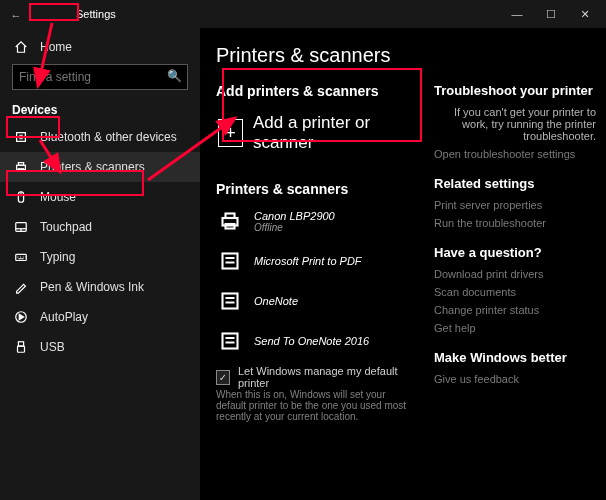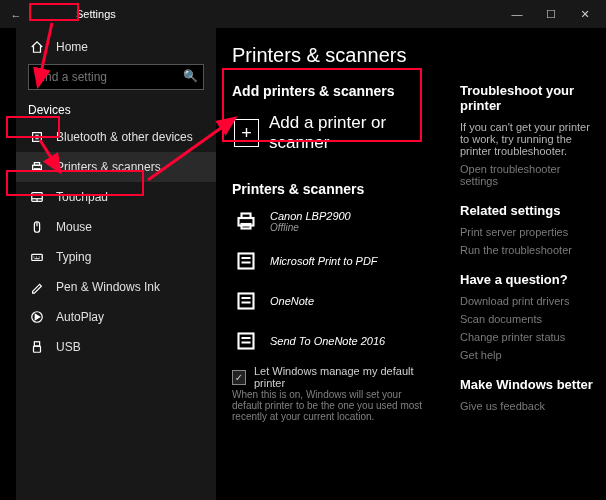--- a/index.html
+++ b/index.html
@@ -7,58 +7,58 @@
 
   .titlebar { height: 28px; display: flex; align-items: center; padding: 0 4px; background: #181818; color: #fff; font-size: 11px; }
   .tb-back { width: 24px; text-align: center; color: #ccc; cursor: pointer; }
   .tb-title { padding: 0 2px; cursor: default; margin-left: 46px; }
   .tb-spacer { flex: 1; }
   .tb-btn { width: 34px; text-align: center; color: #ccc; font-size: 11px; cursor: pointer; }
 
   .app { display: flex; height: calc(100% - 28px); }
 
   
-  .sidebar { width: 200px; background: #181818; padding: 6px 0 0 0; margin-left: 16px; }
+  .sidebar { width: 200px; background: #181818; padding: 6px 0 0 0; }
   .side-row { display: flex; align-items: center; height: 30px; padding: 0 12px; color: #e0e0e0; font-size: 12px; cursor: pointer; }
   .side-row .ico { width: 18px; height: 18px; margin-right: 10px; display: flex; align-items: center; justify-content: center; }
   .side-row.short { height: 26px; }
 
   .search-wrap { margin: 4px 12px 8px 12px; }
   .search { width: 100%; background: #000; border: 1px solid #555; color: #fff; font-size: 12px; height: 26px; padding: 0 22px 0 6px; outline: none; }
   .search-wrap { position: relative; }
   .search-ico { position: absolute; right: 6px; top: 5px; color: #ccc; font-size: 12px; pointer-events: none; }
 
-  .section-hdr { color: #fff; font-weight: 400; font-size: 12px; padding: 0 12px; height: 24px; display: flex; align-items: center; }
+  .section-hdr { color: #fff; font-weight: 700; font-size: 12px; padding: 0 12px; height: 24px; display: flex; align-items: center; }
 
   .side-row.active { background: #2a2a2a; }
 
   
   .main { flex: 1; padding: 16px 0 10px 16px; display: flex; flex-direction: column; gap: 0; position: relative; color: #e6e6e6; }
   .page-title { font-size: 20px; font-weight: 400; color: #fff; margin-bottom: 14px; }
 
-  .columns { display: flex; gap: 28px; }
+  .columns { display: flex; gap: 18px; }
   .colL { width: 200px; }
   .colR { flex: 1; padding-right: 10px; }
 
   .sub-hdr { font-size: 14px; font-weight: 600; color: #fff; margin: 2px 0 8px 0; }
   .sub-hdr.small { font-size: 13px; }
 
   .add-card { display: flex; align-items: center; gap: 10px; padding: 6px 2px 10px 2px; cursor: pointer; }
   .plus-box { width: 28px; height: 28px; border: 1px solid #fff; display: flex; align-items: center; justify-content: center; color: #fff; font-size: 18px; }
   .add-txt { font-size: 17px; color: #fff; }
 
   .dev-list { display: flex; flex-direction: column; gap: 8px; margin-top: 4px; }
   .dev-item { display: flex; align-items: center; gap: 10px; min-height: 32px; cursor: pointer; }
   .dev-ico { width: 28px; height: 28px; display: flex; align-items: center; justify-content: center; }
   .dev-txt { display: flex; flex-direction: column; font-style: italic; }
   .dev-name { font-size: 11px; color: #fff; }
   .dev-stat { font-size: 10px; color: #9a9a9a; }
 
   .linkish { color: #7a7a7a; font-size: 11px; margin-bottom: 6px; cursor: pointer; }
-  .rside-p { color: #b5b5b5; font-size: 11px; margin-bottom: 6px; }
+  .rside-p { color: #b5b5b5; font-size: 11px; margin-bottom: 6px; text-align: right; }
   .rside-block { margin-bottom: 16px; }
 
   .chk-row { display: flex; align-items: center; gap: 8px; font-size: 11px; color: #d0d0d0; margin-top: 8px; }
   .chk { width: 15px; height: 15px; border: 1px solid #888; background: #222; display: flex; align-items: center; justify-content: center; color: #ccc; font-size: 10px; cursor: pointer; }
 
   .small-note { font-size: 10px; color: #808080; margin-top: 0; max-width: 320px; }
 
   
   .anno { position: absolute; border: 2px solid #ff0033; pointer-events: none; }
   .arrow { position: absolute; pointer-events: none; }
@@ -113,36 +113,36 @@
             <rect x="5" y="3" width="6" height="3"></rect>
             <rect x="5" y="10" width="6" height="3"></rect>
           </svg>
       </span>
       <span>Printers &amp; scanners</span>
     </div>
 
     <div class="side-row">
       <span class="ico">
         <svg class="ico-svg" width="14" height="14" viewBox="0 0 16 16">
+            <rect x="5" y="2" width="6" height="12" rx="3"></rect>
+            <line x1="8" y1="2" x2="8" y2="7"></line>
+          </svg>
+      </span>
+      <span>Mouse</span>
+    </div>
+
+    <div class="side-row">
+      <span class="ico">
+        <svg class="ico-svg" width="14" height="14" viewBox="0 0 16 16">
             <rect x="2" y="3" width="12" height="10" rx="1"></rect>
             <line x1="2" y1="10" x2="14" y2="10"></line>
             <line x1="8" y1="10" x2="8" y2="13"></line>
           </svg>
       </span>
       <span>Touchpad</span>
-    </div>
-
-    <div class="side-row">
-      <span class="ico">
-        <svg class="ico-svg" width="14" height="14" viewBox="0 0 16 16">
-            <rect x="5" y="2" width="6" height="12" rx="3"></rect>
-            <line x1="8" y1="2" x2="8" y2="7"></line>
-          </svg>
-      </span>
-      <span>Mouse</span>
     </div>
 
     <div class="side-row">
       <span class="ico">
         <svg class="ico-svg" width="14" height="14" viewBox="0 0 16 16">
             <rect x="2" y="5" width="12" height="7" rx="1"></rect>
             <path d="M4 8h1m2 0h1m2 0h1m2 0h1M5 10h6"></path>
           </svg>
       </span>
       <span>Typing</span>

